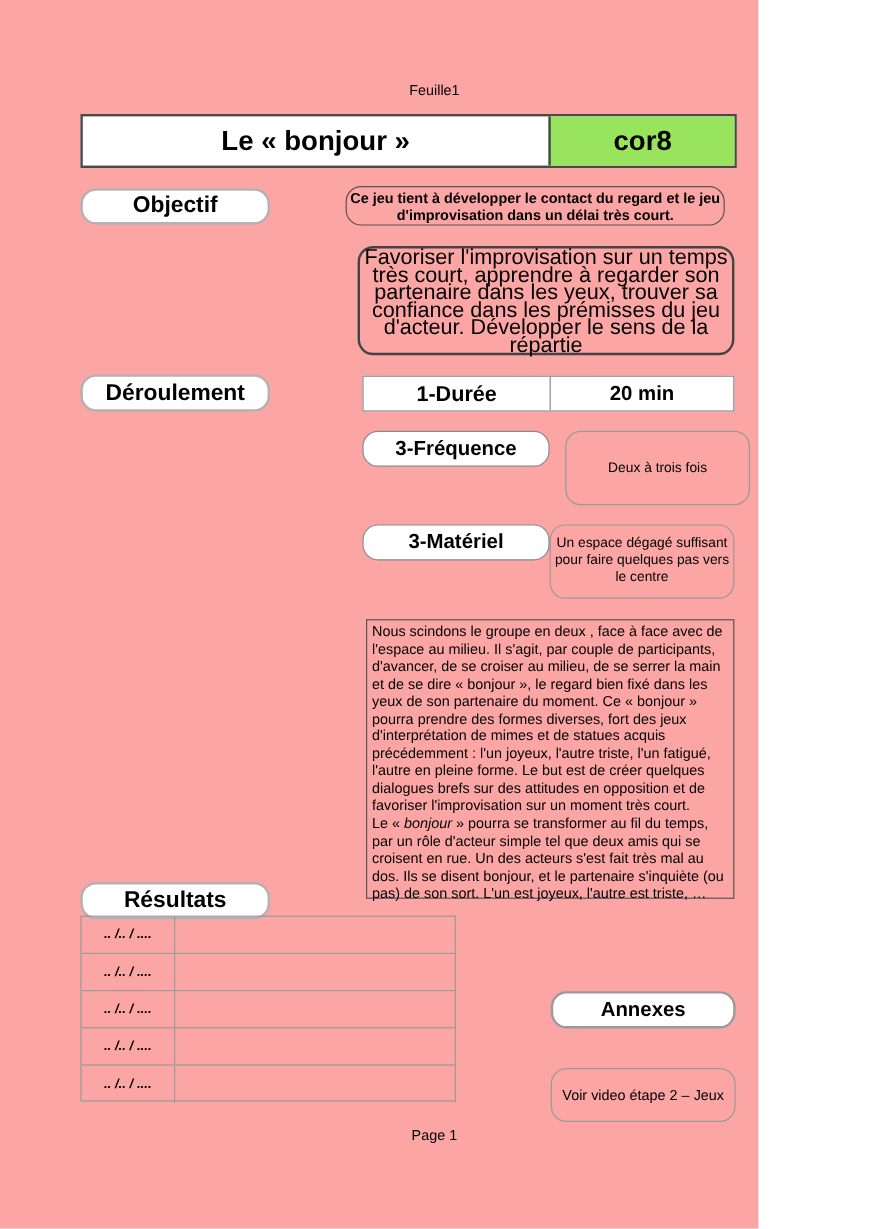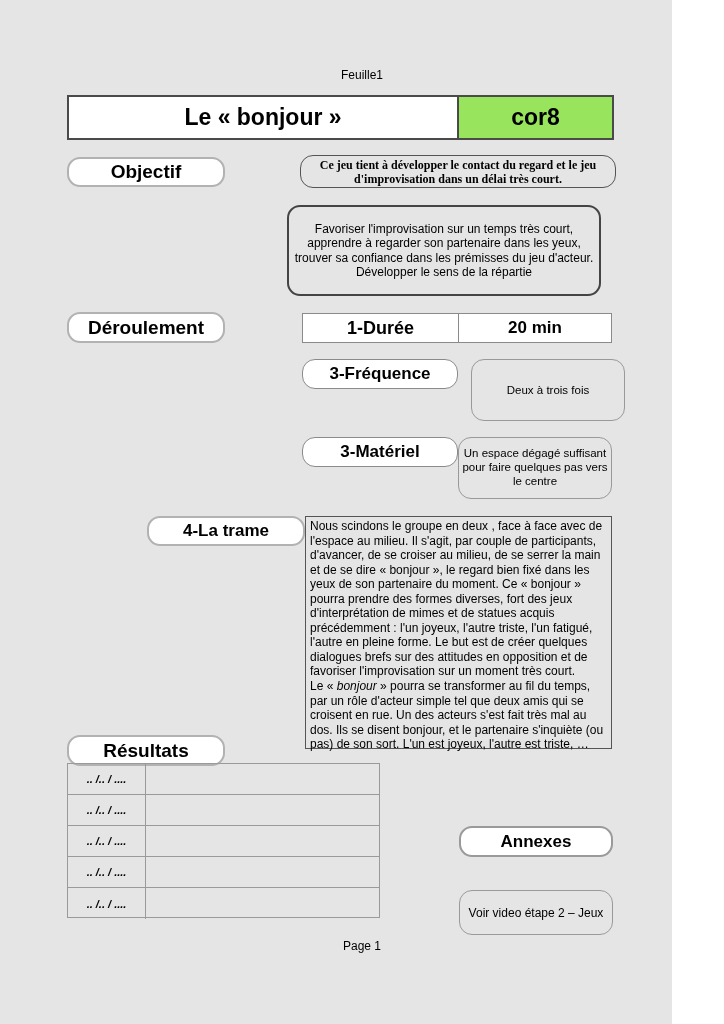--- a/index.html
+++ b/index.html
@@ -1,41 +1,40 @@
 <!DOCTYPE html>
 <html><head>
 <meta charset="utf-8">
 <style>
   html,body{margin:0;padding:0;background:#ffffff;}
   #page{
-    position:relative;width:632px;height:1024px;background:#e5e5e5;
+    position:relative;width:632px;height:1024px;background:#fca5a5;
     font-family:"Liberation Sans","DejaVu Sans",sans-serif;color:#000;
     overflow:hidden;
-    padding-left:40px;
   }
   .abs{position:absolute;box-sizing:border-box;}
   .center-line{left:0;width:724px;text-align:center;font-size:12px;}
   .flexc{display:flex;align-items:center;justify-content:center;text-align:center;border-radius:13px;}
 
   
   #title-box{left:67px;top:95px;width:547px;height:45px;border:2px solid #4a4a4a;display:flex;background:#fff;}
   #title-cell{flex:1;display:flex;align-items:center;justify-content:center;font-weight:bold;font-size:23px;}
   #code-cell{width:153px;border-left:2px solid #4a4a4a;display:flex;align-items:center;justify-content:center;font-weight:bold;font-size:23px;}
 
   
   .section-label{border:2px solid #b2b2b2;background:#fff;font-weight:bold;font-size:19px;}
   #objectif-label{left:67px;top:157px;width:158px;height:30px;}
   #deroulement-label{left:67px;top:312px;width:158px;height:31px;}
   #resultats-label{left:67px;top:717px;width:158px;height:31px;margin-top:18px;}
   #trame-label{left:147px;top:516px;width:158px;height:30px;font-size:17px;}
   #annexes-label{left:459px;top:826px;width:154px;height:31px;border:2px solid #9a9a9a;font-size:17px;}
 
   
-  #objectif-summary{left:300px;top:155px;width:316px;height:33px;border:1.5px solid #555;font-weight:bold;font-size:12px;line-height:14px;font-family:Liberation Serif, serif;}
-  #objectif-details{left:287px;top:205px;width:314px;height:91px;border:2px solid #444;font-size:12px;line-height:14.5px;padding:4px 2px;}
+  #objectif-summary{left:288px;top:155px;width:316px;height:33px;border:1.5px solid #555;font-weight:bold;font-size:12px;line-height:14px;}
+  #objectif-details{left:298px;top:205px;width:314px;height:91px;border:2px solid #444;font-size:18px;line-height:14.5px;padding:4px 2px;}
   #duree-row{left:302px;top:313px;width:310px;height:30px;border:1.5px solid #8a8a8a;display:flex;background:#fff;}
   #duree-label{width:155px;border-right:1.5px solid #8a8a8a;display:flex;align-items:center;justify-content:center;font-weight:bold;font-size:18px;}
   #duree-value{flex:1;display:flex;align-items:center;justify-content:center;font-weight:bold;font-size:17px;}
   #frequence-label{left:302px;top:359px;width:156px;height:30px;border:1.5px solid #8a8a8a;font-weight:bold;font-size:17px;background:#fff;z-index:2;}
   #frequence-value{left:458px;top:359px;width:154px;height:62px;border:1.5px solid #999;font-size:11.5px;margin-left:13px;}
   #materiel-label{left:302px;top:437px;width:156px;height:30px;border:1.5px solid #8a8a8a;font-weight:bold;font-size:17px;background:#fff;z-index:2;}
   #materiel-value{left:458px;top:437px;width:154px;height:62px;border:1.5px solid #999;font-size:11.5px;line-height:13.8px;padding:2px 1px;}
   #trame-text{left:305px;top:516px;width:307px;height:233px;border:1px solid #555;font-size:12px;line-height:14.55px;padding:2px 4px;white-space:pre-wrap;}
   #trame-text .it{font-style:italic;}
 
@@ -74,21 +73,20 @@
     <div id="duree-label">1-Durée</div>
     <div id="duree-value">20 min</div>
   </div>
 
   <div class="abs flexc" id="frequence-label">3-Fréquence</div>
   <div class="abs flexc" id="frequence-value">Deux à trois fois</div>
 
   <div class="abs flexc" id="materiel-label">3-Matériel</div>
   <div class="abs flexc" id="materiel-value">Un espace dégagé suffisant pour faire quelques pas vers le centre</div>
 
-  <div class="abs flexc section-label" id="trame-label">4-La trame</div>
 
   <div class="abs" id="trame-text"><span>Nous scindons le groupe en deux , face à face avec de l'espace au milieu. Il s'agit, par couple de participants, d'avancer, de se croiser au milieu, de se serrer la main et de se dire « bonjour », le regard bien fixé dans les yeux de son partenaire du moment. Ce « bonjour » pourra prendre des formes diverses, fort des jeux d'interprétation de mimes et de statues acquis précédemment : l'un joyeux, l'autre triste, l'un fatigué, l'autre en pleine forme. Le but est de créer quelques dialogues brefs sur des attitudes en opposition et de favoriser l'improvisation sur un moment très court.
 Le « </span><span class="it">bonjour</span><span> » pourra se transformer au fil du temps, par un rôle d'acteur simple tel que deux amis qui se croisent en rue. Un des acteurs s'est fait très mal au dos. Ils se disent bonjour, et le partenaire s'inquiète (ou pas) de son sort. L'un est joyeux, l'autre est triste, …</span></div>
 
   <div class="abs flexc section-label" id="resultats-label">Résultats</div>
 
   <div class="abs" id="results-table">
     <div class="res-row">
       <div class="res-date">.. /.. / ....</div>
       <div class="res-val"></div>

